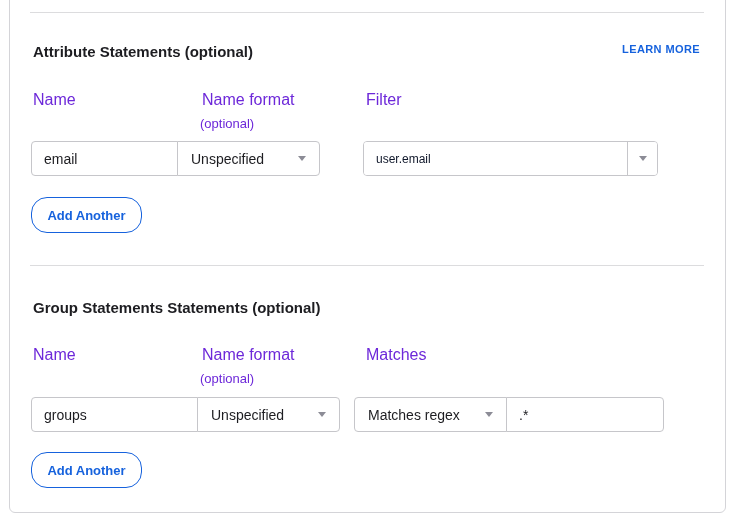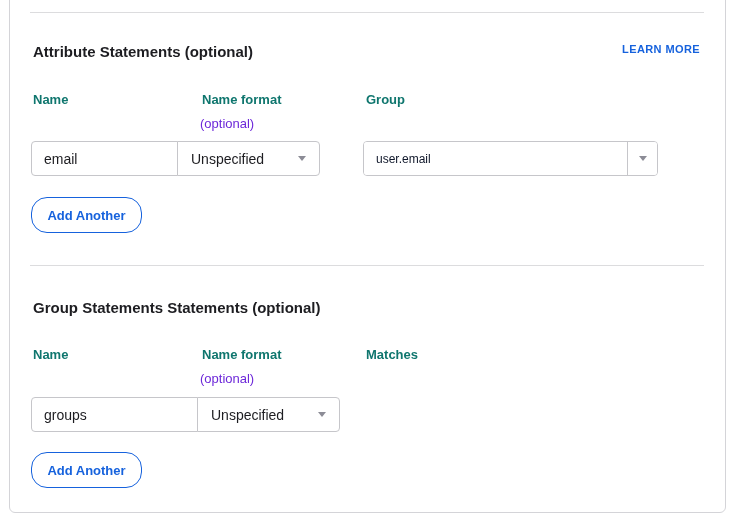--- a/index.html
+++ b/index.html
@@ -45,23 +45,23 @@
     font-size: 11px;
     font-weight: 600;
     letter-spacing: 0.4px;
     color: #1662dd;
     text-decoration: none;
     cursor: pointer;
     line-height: 12px;
   }
   .col-header {
     position: absolute;
-    font-size: 13px;
-    font-weight: 700;
-    color: #0f766e;
+    font-size: 16px;
+    font-weight: 400;
+    color: #6d28d9;
     line-height: 14px;
   }
   .col-hint {
     position: absolute;
     font-size: 13px;
     font-weight: 400;
     color: #6d28d9;
     line-height: 14px;
   }
   .joined {
@@ -152,21 +152,21 @@
 
   <div class="divider" style="top:12px;"></div>
 
   <div class="section-title" style="top:43px;">Attribute Statements (optional)</div>
 
   <a class="learn-more">LEARN MORE</a>
 
   <div class="col-header" style="left:33px; top:93px;">Name</div>
   <div class="col-header" style="left:202px; top:93px;">Name format</div>
   <div class="col-hint" style="left:200px; top:117px;">(optional)</div>
-  <div class="col-header" style="left:366px; top:93px;">Group</div>
+  <div class="col-header" style="left:366px; top:93px;">Filter</div>
 
   <div class="joined" style="left:31px; top:141px;">
     <input class="text-input first" style="width: 147px;" type="text" value="email">
     <div class="select-box second" style="width:143px;">
       <span>Unspecified</span>
       <span class="caret"></span>
     </div>
   </div>
 
   <div class="combo" style="left:363px; top:141px; width:295px;">
@@ -188,15 +188,22 @@
   <div class="col-header" style="left:366px; top:348px;">Matches</div>
 
   <div class="joined" style="left:31px; top:397px;">
     <input class="text-input first" style="width: 167px;" type="text" value="groups">
     <div class="select-box second" style="width:143px;">
       <span>Unspecified</span>
       <span class="caret"></span>
     </div>
   </div>
 
+  <div class="joined" style="left:354px; top:397px;">
+    <div class="select-box first" style="width:153px;">
+      <span>Matches regex</span>
+      <span class="caret"></span>
+    </div>
+    <input class="text-input second" style="width: 158px;" type="text" value=".*">
+  </div>
 
   <button class="add-btn" style="top:452px;">Add Another</button>
 </div>
 
 </body></html>

